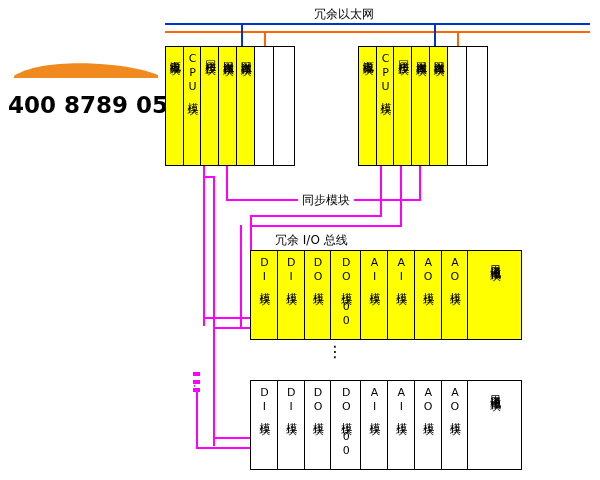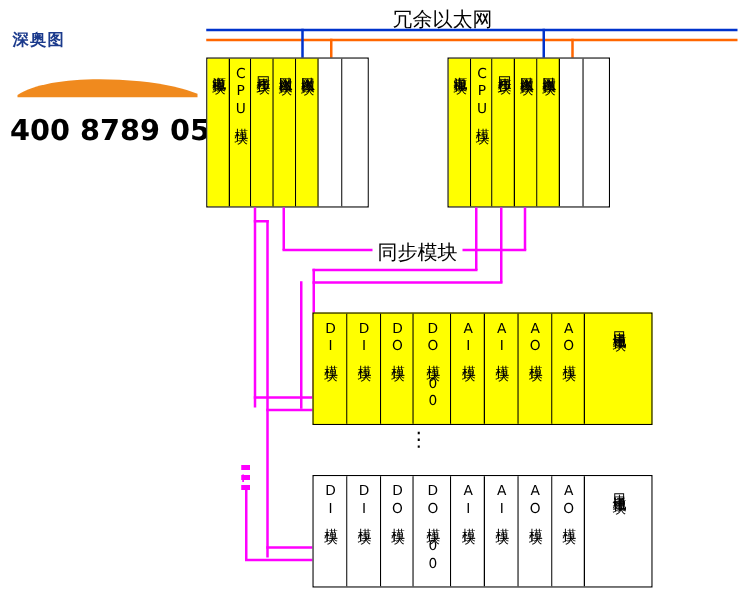--- a/index.html
+++ b/index.html
@@ -88,21 +88,21 @@
     line-height: 12px;
     letter-spacing: 1px;
     color: #000000;
     white-space: nowrap;
     font-family: "DejaVu Sans", sans-serif;
   }
   .yellow { background: #ffff00; }
   .white { background: #ffffff; }
 
   .caption {
-    font-size: 16px;
+    font-size: 12px;
     color: #000000;
     font-family: "DejaVu Sans", sans-serif;
     white-space: nowrap;
   }
   .dots {
     font-size: 16px;
     line-height: 8px;
     color: #000000;
     text-align: center;
     font-family: "DejaVu Sans", sans-serif;
@@ -113,21 +113,20 @@
     letter-spacing: 2px;
     font-family: "DejaVu Sans", sans-serif;
   }
 </style>
 </head>
 <body>
 
 <div id="stage">
 
   <div class="abs logo-wrap">
-    <div class="logo-sub">深奥图</div>
     <svg class="logo-swoosh" viewBox="0 0 148 16">
       <path d="M2,14 C20,2 60,-1 100,3 C120,5 136,9 146,13 L146,16 L2,16 Z" fill="#f08a1e"></path>
     </svg>
   </div>
   <div class="abs phone">400 8789 055</div>
 
   <div class="abs caption" style="left:314px; top:6px;">冗余以太网</div>
 
   <div class="abs hline" style="left:165px; top:23px; width:425px; background:#0033cc;"></div>
 
@@ -187,20 +186,21 @@
       </div>
   </div>
 
   <div class="abs vline" style="left:226px; top:166px; height:34px; background:#ff00ff;"></div>
 
   <div class="abs vline" style="left:419px; top:166px; height:34px; background:#ff00ff;"></div>
 
   <div class="abs hline" style="left:226px; top:199px; width:195px; background:#ff00ff;"></div>
   <div class="abs caption" style="left:298px; top:192px; background:#ffffff; padding:0 4px;">同步模块</div>
 
+  <div class="abs caption" style="left:275px; top:232px;">冗余 I/O 总线</div>
 
   <div class="abs vline" style="left:203px; top:166px; height:160px; background:#ff00ff;"></div>
   <div class="abs vline" style="left:213px; top:176px; height:270px; background:#ff00ff;"></div>
   <div class="abs hline" style="left:203px; top:176px; width:12px; background:#ff00ff;"></div>
 
   <div class="abs hline" style="left:203px; top:317px; width:47px; background:#ff00ff;"></div>
   <div class="abs hline" style="left:213px; top:327px; width:37px; background:#ff00ff;"></div>
 
   <div class="abs hline" style="left:213px; top:437px; width:37px; background:#ff00ff;"></div>
   <div class="abs hline" style="left:196px; top:447px; width:54px; background:#ff00ff;"></div>

